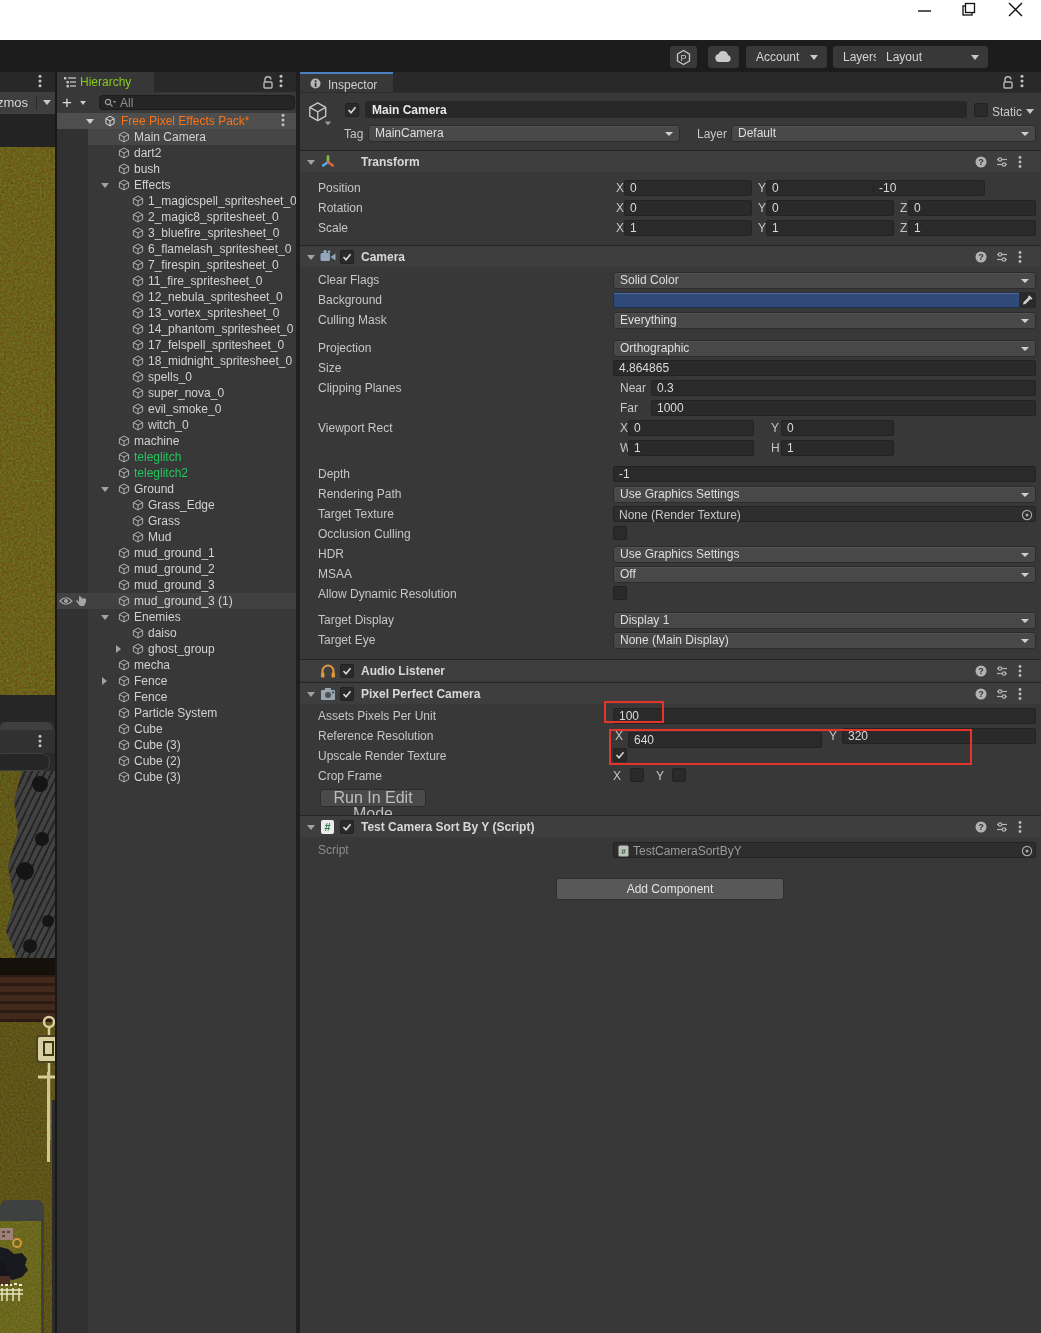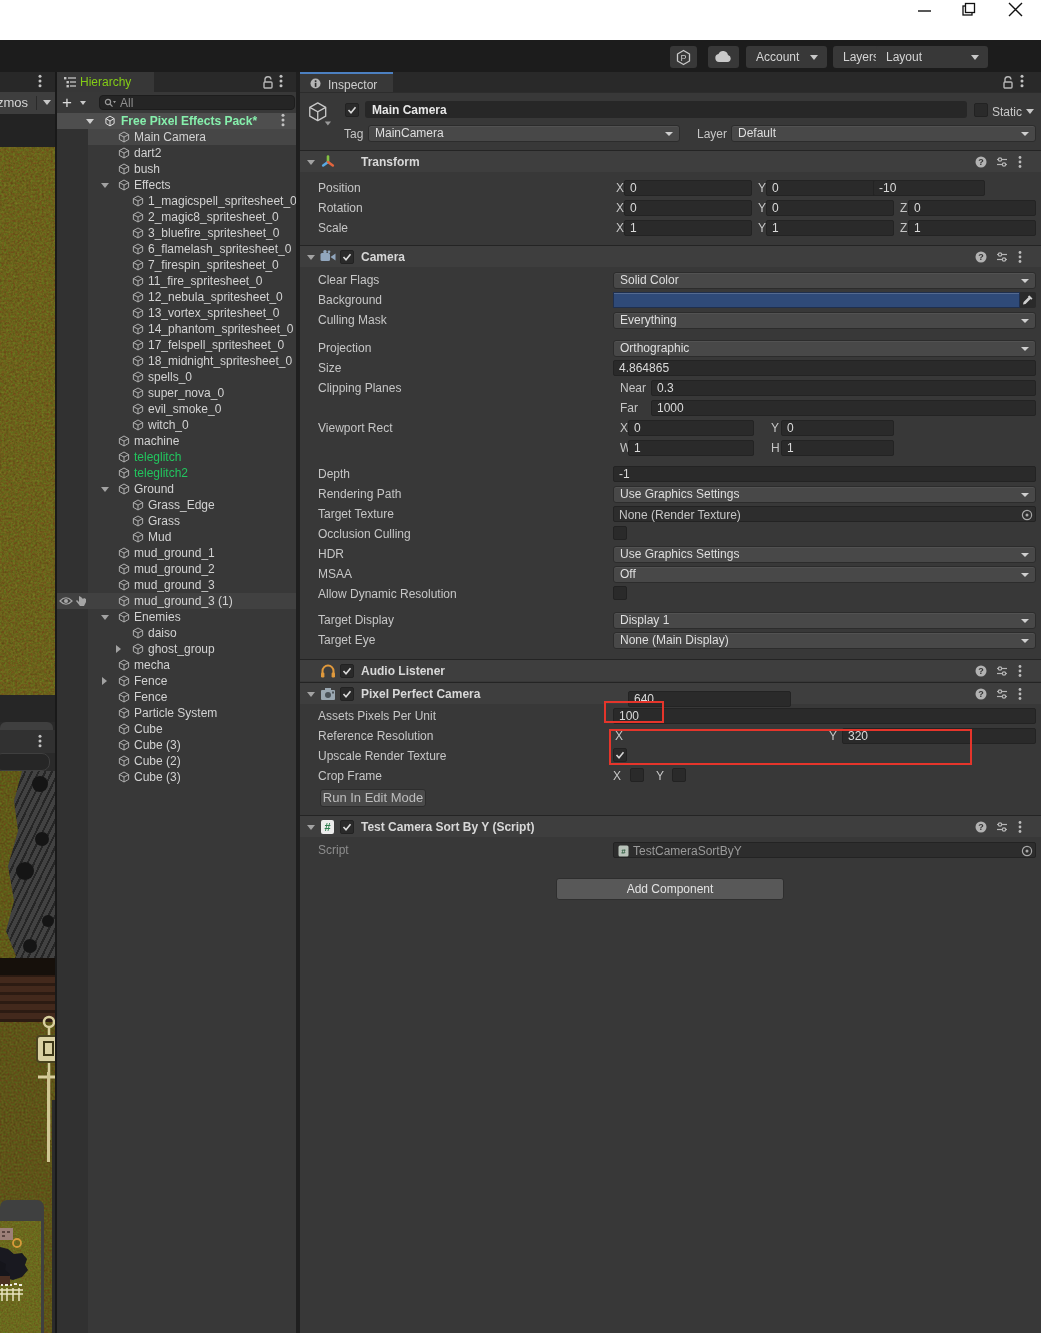--- a/index.html
+++ b/index.html
@@ -243,21 +243,21 @@
   <div class="abs" style="left:0;top:42px;width:31px;height:1219px;background:#313131"></div>
   <div class="abs" style="left:0;top:41px;width:240px;height:16px;background:#4e4e4e"></div>
   <div class="abs" style="left:31px;top:57px;width:209px;height:16px;background:#464646"></div>
   <div class="abs" style="left:0;top:521px;width:240px;height:16px;background:#414141"></div>
   <div class="hr" style="top:41px">
    <span class="adn" style="left:29px;border-top-color:#cfcfcf"></span>
    <svg class="ci" style="left:47px;top:2px" width="13" height="13" viewBox="0 0 32 32">
         <path d="M16 3 L27 9.5 V22.5 L16 29 L5 22.5 V9.5 Z" fill="none" stroke="#e2e2e2" stroke-width="2.6"></path>
         <path d="M5 9.5 L16 16 L27 9.5 M16 16 V29" fill="none" stroke="#e2e2e2" stroke-width="2.6"></path>
       </svg>
-   <span class="t" style="left:64px;font-weight:bold;color:#86efac">Free Pixel Effects Pack*</span>
+   <span class="t" style="left:64px;font-weight:normal;color:#f97316">Free Pixel Effects Pack*</span>
    <svg class="abs" style="left:224px;top:0;width:4px;height:14px">
         <use href="#kb"></use>
       </svg>
   </div>
   <div class="hr l1" style="top:57px">
       <svg class="ci">
         <use href="#cu"></use>
       </svg>
       <span class="t">Main Camera</span>
     </div>
@@ -690,35 +690,35 @@
       </div>
       <span class="ttl">Pixel Perfect Camera</span>
       <svg class="hicons">
         <use href="#hicons"></use>
       </svg>
     </div>
   <span class="lab" style="left:21px;top:636px;color:#c6c6c6">Assets Pixels Per Unit</span>
   <div class="inp" style="left:316px;top:636px;width:423px">100</div>
   <span class="lab" style="left:21px;top:656px;color:#c6c6c6">Reference Resolution</span>
   <span class="lab" style="left:318px;top:656px;color:#c6c6c6">X</span>
-  <div class="inp" style="left:331px;top:619px;width:163px">640</div>
+  <div class="inp" style="left:331px;top:660px;width:194px">640</div>
   <span class="lab" style="left:532px;top:656px;color:#c6c6c6">Y</span>
   <div class="inp" style="left:545px;top:656px;width:194px">320</div>
   <span class="lab" style="left:21px;top:676px;color:#c6c6c6">Upscale Render Texture</span>
   <div class="chk" style="left:316px;top:676px">
       <svg width="12" height="12" viewBox="0 0 12 12" style="position:absolute">
         <path d="M2.5 6 L5 8.7 L9.5 3.2" fill="none" stroke="#d6d6d6" stroke-width="1.6"></path>
       </svg>
     </div>
   <span class="lab" style="left:21px;top:696px;color:#c6c6c6">Crop Frame</span>
   <span class="lab" style="left:316px;top:696px;color:#c6c6c6">X</span>
   <div class="chk" style="left:333px;top:696px"></div>
   <span class="lab" style="left:359px;top:696px;color:#c6c6c6">Y</span>
   <div class="chk" style="left:375px;top:696px"></div>
-  <div class="abs" style="left:23px;top:717px;width:106px;height:18px;background:#4a4a4a;border:1px solid #2d2d2d;border-radius:3px;font-size:13px;color:#bdbdbd;text-align:center;line-height:16px">Run In Edit Mode</div>
+  <div class="abs" style="left:23px;top:717px;width:106px;height:18px;background:#4a4a4a;border:1px solid #2d2d2d;border-radius:3px;font-size:16px;color:#bdbdbd;text-align:center;line-height:16px">Run In Edit Mode</div>
   <div class="chead" style="top:743px">
       <span class="adn" style="left:10px;top:9px"></span>
       <svg class="abs" style="left:23px;top:3px" width="15" height="16" viewBox="0 0 15 16">
         <rect x="1" y="1" width="13" height="14" rx="2" fill="#ececec"></rect>
         <text x="7.5" y="12" font-size="11" font-weight="bold" fill="#2e7d4f" text-anchor="middle" font-family="Liberation Sans">#</text>
       </svg>
       <div class="chk" style="left:43px;top:4px;background:#2a2a2a">
         <svg width="12" height="12" viewBox="0 0 12 12" style="position:absolute">
           <path d="M2.5 6 L5 8.7 L9.5 3.2" fill="none" stroke="#dcdcdc" stroke-width="1.6"></path>
         </svg>

